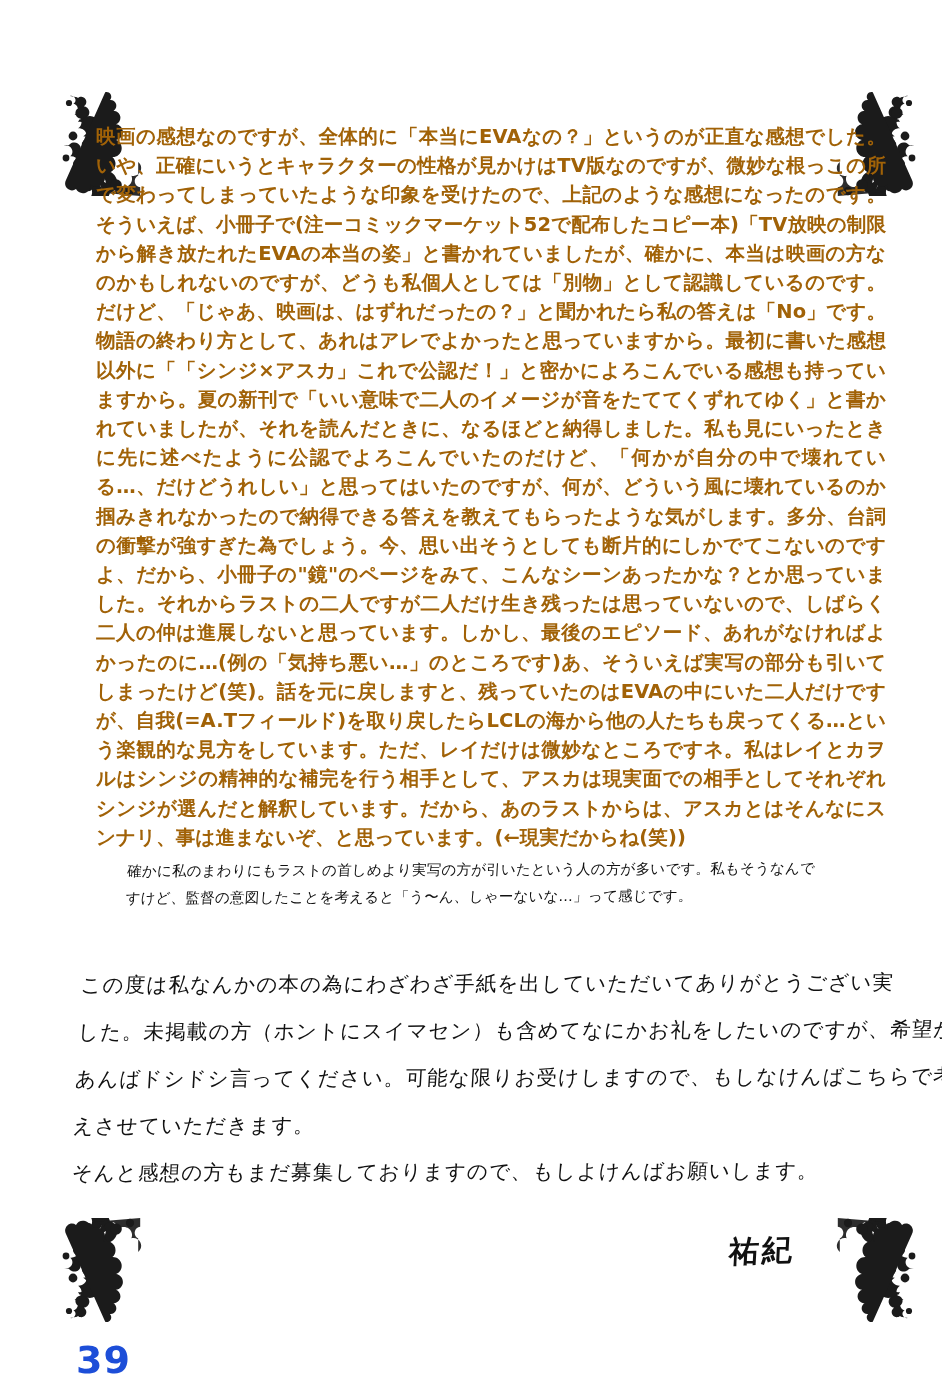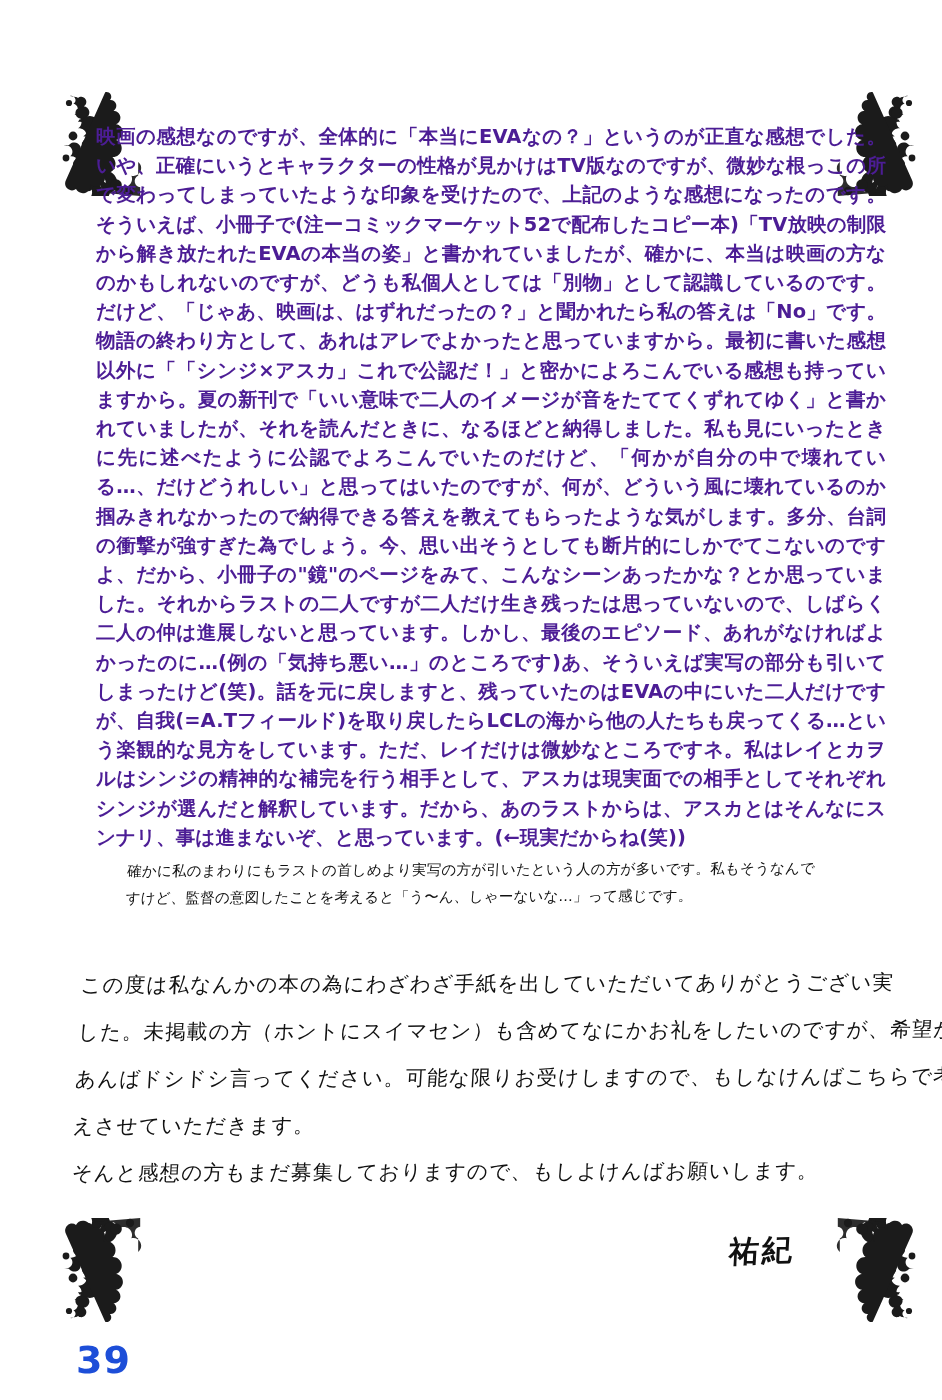--- a/index.html
+++ b/index.html
@@ -41,21 +41,21 @@
   .letter-body {
     position: absolute;
     left: 96px;
     top: 122px;
     width: 790px;
     font-size: 19.5px;
     line-height: 29.2px;
     letter-spacing: 0.1px;
     text-align: justify;
     text-justify: inter-character;
-    color: #4c1d95;
+    color: #a16207;
     font-weight: 600;
   }
   .letter-body p {
     margin: 0;
     text-indent: 0;
   }
 
   .letter-signature {
     position: absolute;
     left: 96px;

